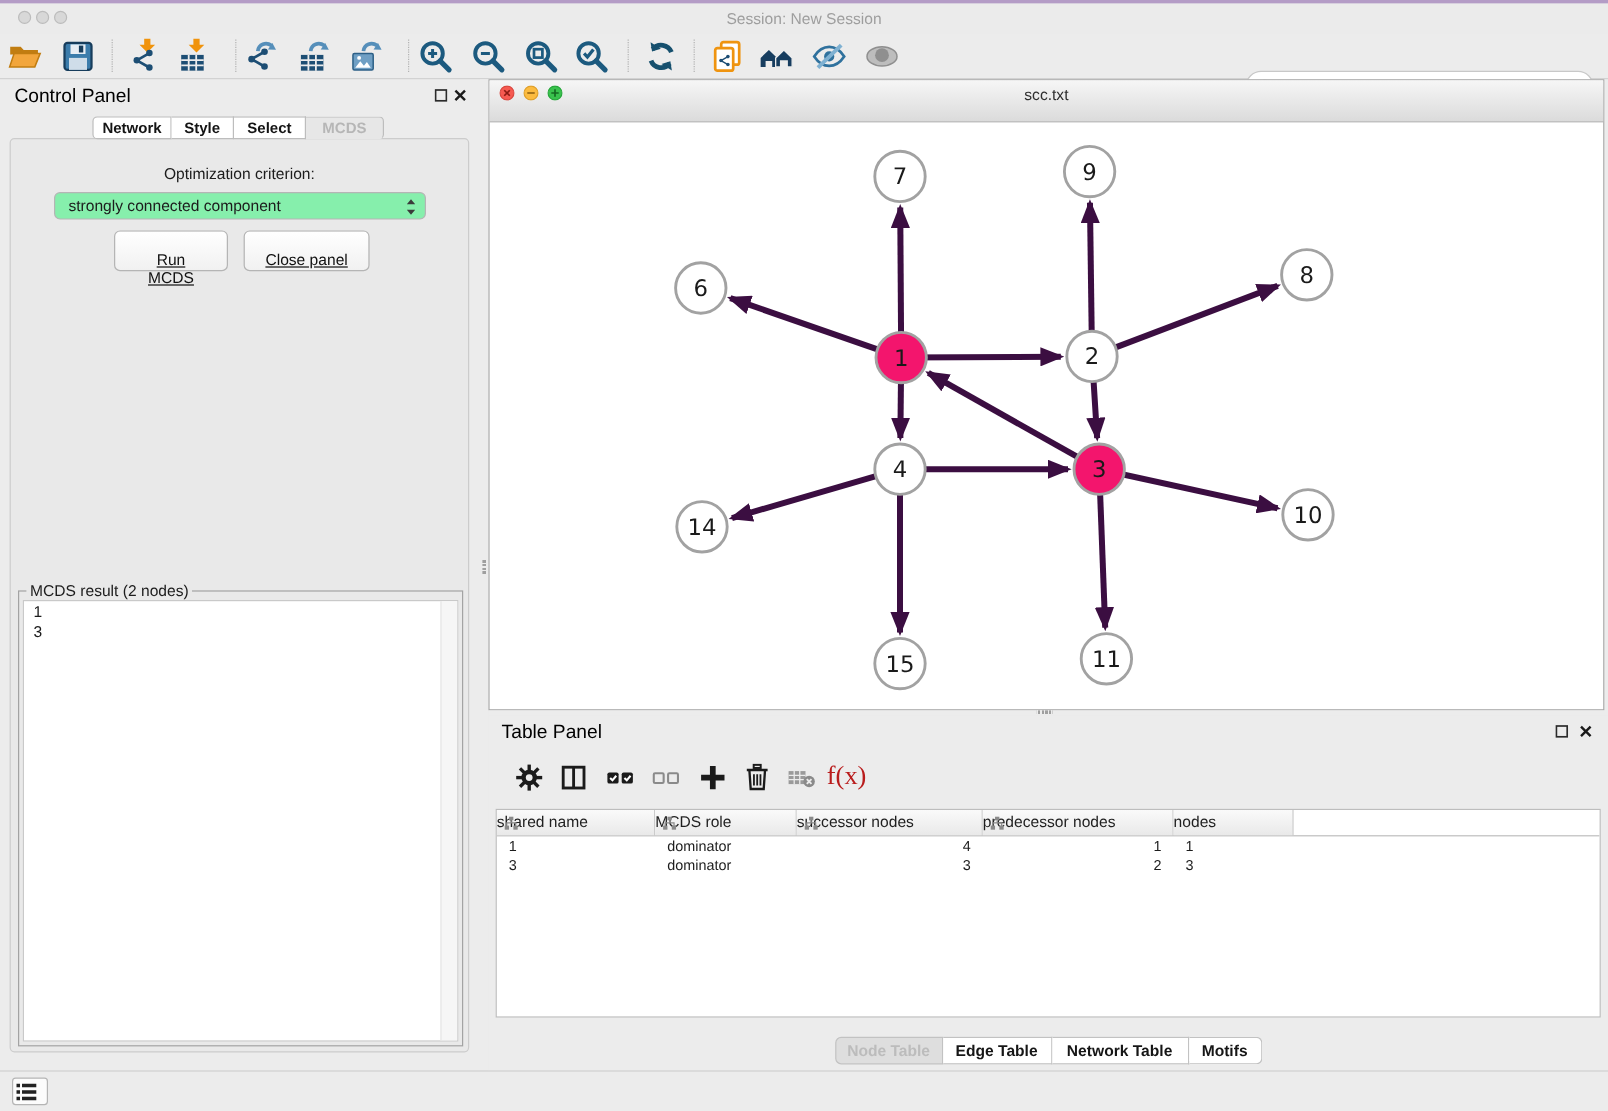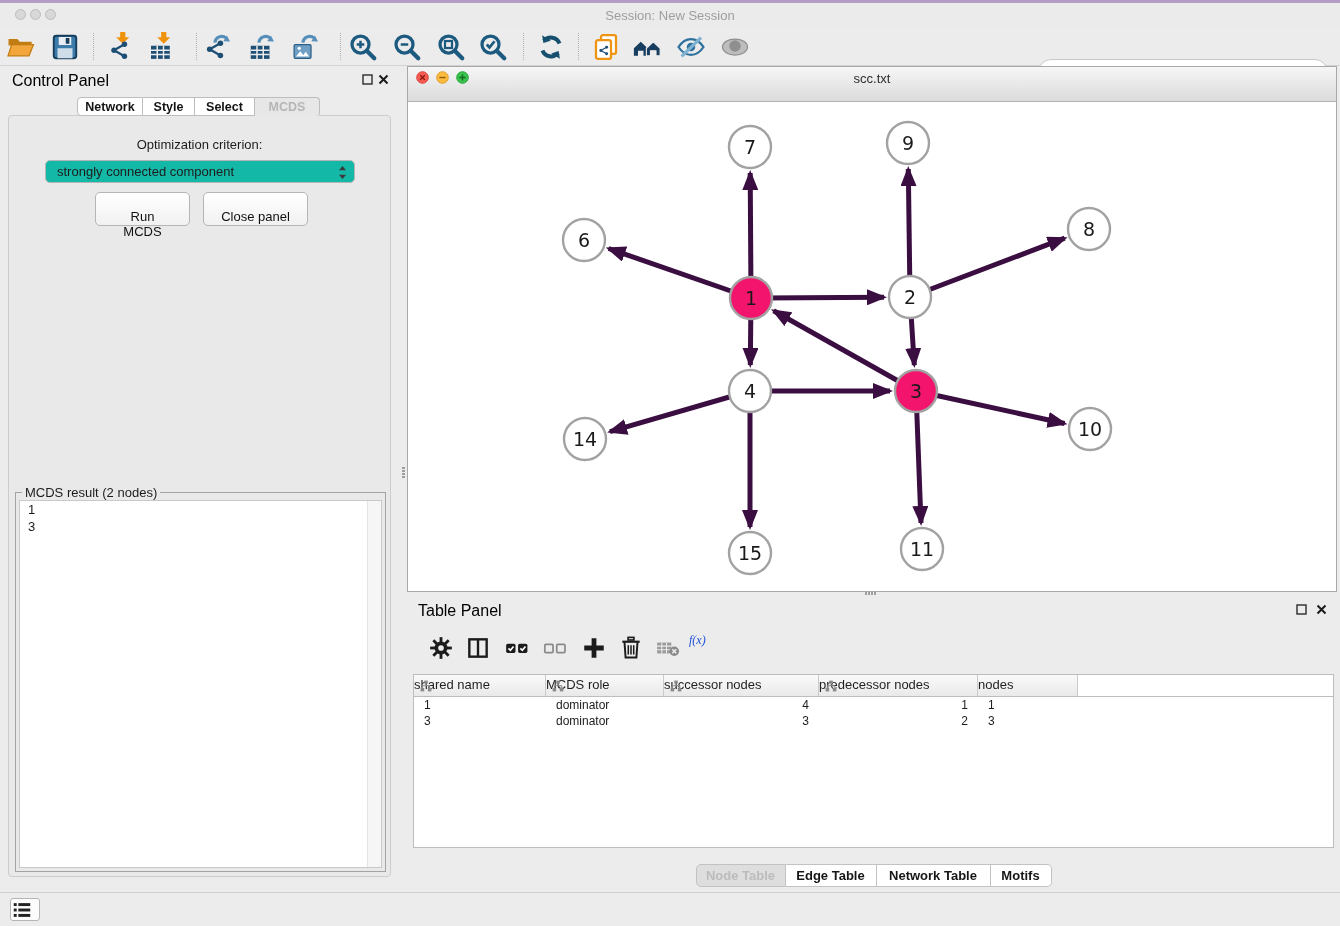--- a/index.html
+++ b/index.html
@@ -37,25 +37,25 @@
   #cp-float{right:27px;top:8px;}
   #cp-close{right:11px;top:8px;}
   #cp-tabs{left:77px;top:31px;display:flex;z-index:3;}
   .cp-tab{height:19px;line-height:19px;font-size:12.5px;font-weight:700;text-align:center;
     background:#fff;border:1px solid #bdbdbd;border-left:none;box-sizing:border-box;color:#141414;}
   .cp-tab:first-child{border-left:1px solid #bdbdbd;border-radius:4px 0 0 4px;}
   .cp-tab:last-child{border-radius:0 4px 4px 0;}
   .cp-tab.selected{background:#e7e7e7;color:#b6b6b6;border-bottom-color:#e7e7e7;}
   #cp-content{left:8px;top:49px;width:383px;height:762px;background:#e9e9e9;border:1px solid #cccccc;border-radius:4px;box-sizing:border-box;z-index:1;}
   #opt-label{left:0;top:21px;width:100%;text-align:center;font-size:13px;}
-  #criterion{left:36px;top:44px;width:310px;height:23px;background:#14b8a6;border:1px solid #b5b5b5;border-radius:5px;box-sizing:border-box;}
+  #criterion{left:36px;top:44px;width:310px;height:23px;background:#86efac;border:1px solid #b5b5b5;border-radius:5px;box-sizing:border-box;}
   #criterion .val{position:absolute;left:11px;top:3px;font-size:13px;}
   #criterion .stepper{position:absolute;right:7px;top:4px;}
   .push-btn{position:absolute;height:22px;background:linear-gradient(#ffffff,#f1f1f1);border:1px solid #b5b5b5;border-radius:5px;
-    font-size:13px;font-family:inherit;color:#111;padding:16px;}
+    font-size:13px;font-family:inherit;color:#111;padding:16px;text-decoration:underline;}
   #run-btn{left:86px;top:76px;width:95px;}
   #close-btn{left:194px;top:76px;width:105px;}
   #result-group{left:6px;top:376px;width:369px;height:378px;border:1px solid #a3a3a3;}
   #result-label{position:absolute;top:-8px;left:6px;background:#e9e9e9;padding:0 3px;font-size:13px;}
   #result-area{position:absolute;left:3px;right:3px;top:7px;bottom:3px;background:#fff;border:1px solid #c9c9c9;}
   .result-line{margin-left:8px;font-size:13px;line-height:16px;margin-top:1px;}
   #result-vtrack{position:absolute;right:0;top:0;bottom:0;width:13px;background:#f6f6f6;border-left:1px solid #e4e4e4;}
 
   
   #vsplit{left:400px;top:66px;width:7px;height:826px;background:#ececec;}
@@ -73,22 +73,22 @@
   #net-title{position:absolute;left:0;top:4px;width:100%;text-align:center;font-size:13px;color:#2e2e2e;}
   #graph{position:absolute;left:0;top:23px;}
 
   
   #table-panel{left:407px;top:596px;width:933px;height:296px;}
   #tp-title{left:11px;top:6px;}
   #tp-float{right:33px;top:8px;}
   #tp-close{right:13px;top:8px;}
   .tp-icon{position:absolute;top:8px;width:26px;height:26px;}
   #tp-toolbar{left:6px;top:31px;width:921px;height:42px;}
-  #fx-label{position:absolute;left:276px;top:6px;font-size:12px;color:#1d4ed8;
-    font-family:"Liberation Serif","DejaVu Serif",serif;font-style:italic;}
+  #fx-label{position:absolute;left:276px;top:6px;font-size:22px;color:#b91c1c;
+    font-family:"Liberation Serif","DejaVu Serif",serif;}
   #tp-table{left:6px;top:78px;width:921px;height:174px;background:#fff;border:1px solid #bdbdbd;box-sizing:border-box;overflow:hidden;}
   #tp-head{display:flex;height:21px;border-bottom:1px solid #bdbdbd;}
   .th{position:relative;box-sizing:border-box;height:21px;background:linear-gradient(#fafafa,#e9e9e9);
     border-right:1px solid #cbcbcb;font-size:13px;color:#1f1f1f;text-align:left;line-height:20px;}
   .th .tree-ico{position:absolute;left:6px;top:5px;}
   .tr{display:flex;height:16px;}
   .td{box-sizing:border-box;font-size:12px;line-height:16px;padding:0 10px;white-space:nowrap;overflow:hidden;}
   #tp-tabs{left:0;top:268px;width:100%;display:flex;justify-content:center;}
   .tp-tab{height:23px;line-height:22px;font-size:13px;font-weight:700;text-align:center;
     background:#fff;border:1px solid #c2c2c2;border-left:none;box-sizing:border-box;color:#161616;}

